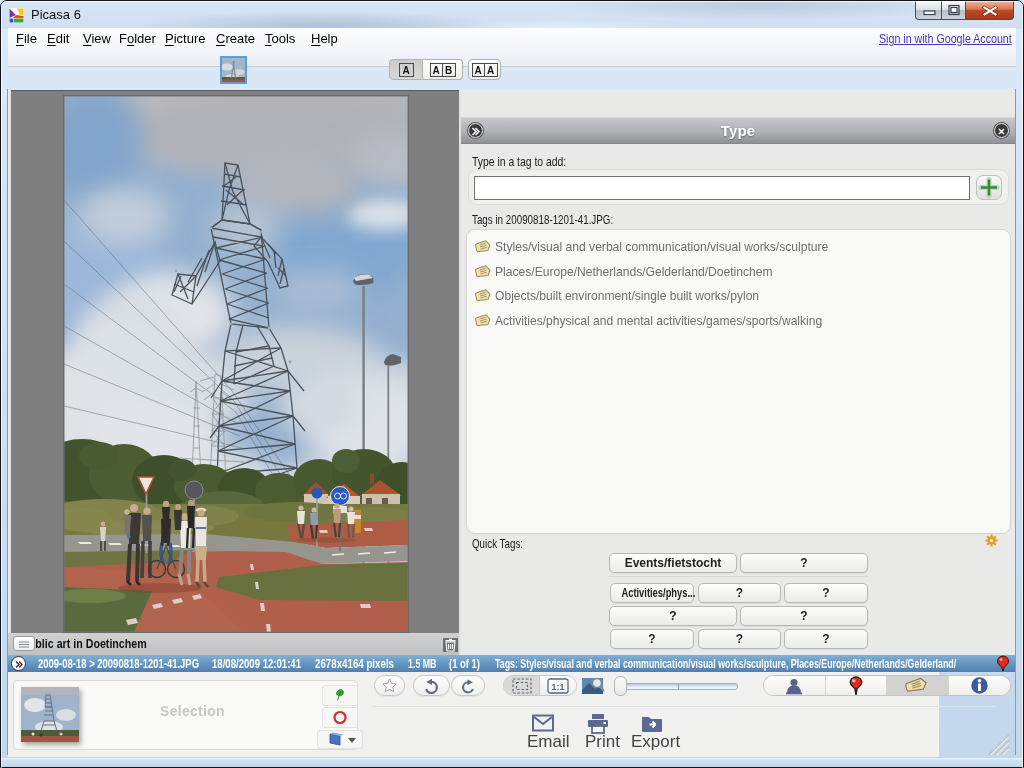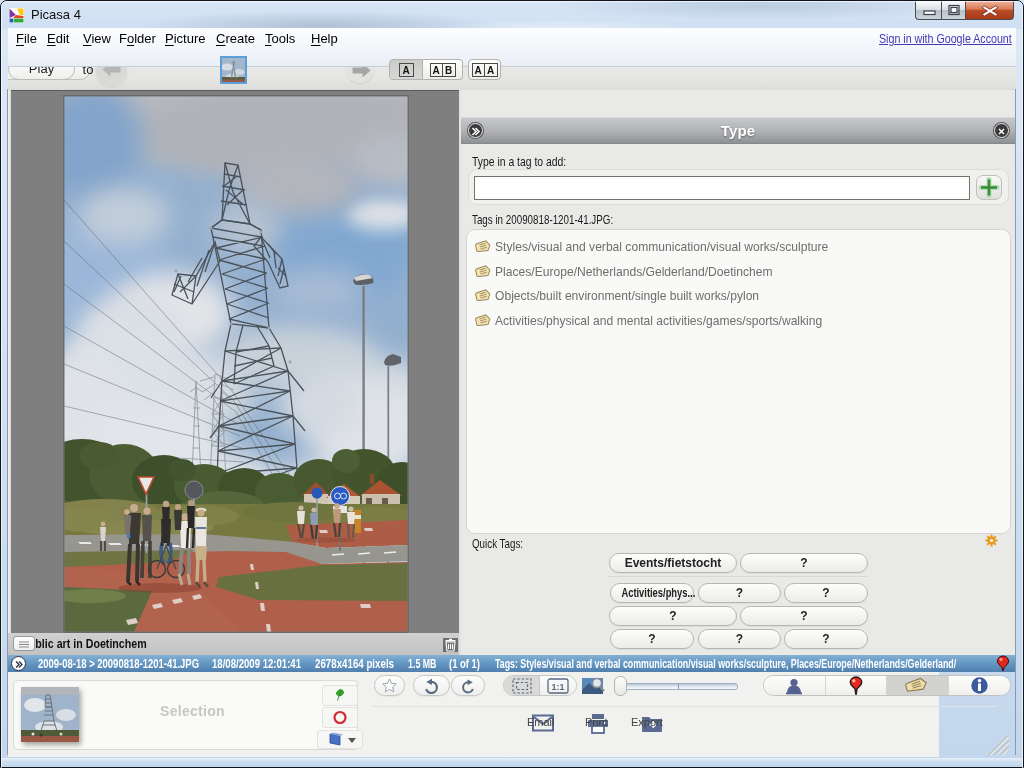--- a/index.html
+++ b/index.html
@@ -88,21 +88,21 @@
   border:1.5px solid #72726a; }
 #plusbtn { position:absolute; left:515px; top:85px; width:26px; height:25px;
   background:linear-gradient(180deg,#f8f8f6,#e0e0de); border:1px solid #bebebc; border-radius:7px; }
 #tagsinlbl { position:absolute; left:11px; top:122px; font-size:13px; color:#1a1a1a; display:inline-block; transform:scaleX(0.754); transform-origin:left center; white-space:nowrap;}
 #taglist { position:absolute; left:5px; top:139px; width:545px; height:305px; background:#f9f9f7;
   border:1px solid #d4d4d2; border-radius:9px; }
 .tagrow { position:absolute; left:28px; font-size:13px; color:#6e6e6e; white-space:nowrap; display:inline-block; transform:scaleX(0.93); transform-origin:left center; }
 .tagico { position:absolute; left:8px; width:16px; height:13px; }
 #quicklbl { position:absolute; left:11px; top:446px; font-size:13px; color:#1a1a1a; display:inline-block; transform:scaleX(0.754); transform-origin:left center; white-space:nowrap;}
 #gear { position:absolute; left:524px; top:444px; width:13px; height:13px; }
-.qbtn { position:absolute; height:20px; border:1px solid #b6b6b4; border-radius:10px;
+.qbtn { position:absolute; height:20px; border:1px solid #b6b6b4; border-radius:5px;
   background:linear-gradient(180deg,#fdfdfb,#ebebe9); font-size:12px; font-weight:bold; color:#222;
   line-height:18px; text-align:center; box-shadow:0 1px 1px rgba(0,0,0,0.06);}
 #qhr { position:absolute; left:147px; top:486px; width:260px; border-top:1px solid #d8d8d6;}
 
 
 #bluebar { position:absolute; left:8px; top:655px; width:1008px; height:17px;
   background:linear-gradient(180deg,#85b0d4 0%,#6699c4 45%,#517fae 100%);
   color:#fff; font-size:12px; font-weight:bold; z-index:2; }
 #bluebar span { position:absolute; top:2px; white-space:nowrap; display:inline-block; transform-origin:left center; font-size:12px;}
 #chevc { position:absolute; left:3px; top:1px; width:15px; height:15px; border-radius:50%;
@@ -133,40 +133,40 @@
 #togglegrp { position:absolute; left:763px; top:675px; width:248px; height:21px; display:flex;
   border:1px solid #c2c2c0; border-radius:13px; overflow:hidden; background:#fff; }
 .tbtn { width:62px; height:100%; border-right:1px solid #d4d4d2; background:linear-gradient(180deg,#fdfdfb,#efefed);
   display:flex; align-items:center; justify-content:center; }
 .tbtn.active { background:#d2d2d0; }
 .tbtn:last-child { border-right:none; }
 #hr2 { position:absolute; left:372px; top:706px; width:625px; border-top:1px solid #e2e2e0; }
 #sharebtn { position:absolute; left:372px; top:716px; width:141px; height:35px;
   background:linear-gradient(180deg,#53a317 0%,#3f8c09 50%,#327c04 100%); border:1px solid #2e6e04; border-radius:2px;
   color:#fff; font-weight:bold; font-size:14px; text-align:center; line-height:34px; }
-.actlbl { position:absolute; top:716px; font-size:11px; color:#444; }
+.actlbl { position:absolute; top:732px; font-size:17px; color:#444; }
 .actico { position:absolute; top:714px; }
 #grip { position:absolute; left:975px; top:735px; width:34px; height:20px; overflow:hidden;}
 #winbottom { position:absolute; left:1px; top:758px; width:1022px; height:10px;
   background:linear-gradient(180deg,#e8f1fa 0%,#cfe0f2 30%,#bdd2ea 100%); z-index:55;}
 </style>
 </head>
 <body>
 <div id="win">
   <div id="titletex"></div>
   <svg id="logo" viewBox="0 0 30 30">
     <rect x="0" y="0" width="30" height="30" fill="#fff"></rect>
     <polygon points="1,1 14,14 1,20" fill="#8033a8"></polygon>
     <polygon points="16,1 29,1 29,14 22,14" fill="#ffc613"></polygon>
     <polygon points="14,14 29,16 29,20 8,20" fill="#e8491f"></polygon>
     <polygon points="1,21 8,21 8,29 1,29" fill="#2a56c6"></polygon>
     <polygon points="9,21 29,21 29,29 9,29" fill="#37a93c"></polygon>
     <polygon points="2,1 15,1 20,13 14,13" fill="#fdfdfd"></polygon>
   </svg>
-  <span id="title-text">Picasa 4</span>
+  <span id="title-text">Picasa 6</span>
   <div id="winbtns">
     <div class="wbtn min">
         <svg width="27" height="19" viewBox="0 0 27 19">
           <rect x="8" y="10" width="11" height="3.5" fill="#fff" stroke="#3a414b" stroke-width="1.2"></rect>
         </svg>
       </div>
     <div class="wbtn max">
         <svg width="24" height="19" viewBox="0 0 24 19">
           <rect x="7" y="4.5" width="10" height="9" fill="none" stroke="#3a414b" stroke-width="1.2"></rect>
           <rect x="9" y="6.5" width="6" height="5" fill="#fff" stroke="#3a414b" stroke-width="1.2"></rect>
@@ -184,35 +184,20 @@
     <span class="mitem" style="left:39px"><u>E</u>dit</span>
     <span class="mitem" style="left:75px"><u>V</u>iew</span>
     <span class="mitem" style="left:111px">F<u>o</u>lder</span>
     <span class="mitem" style="left:157px"><u>P</u>icture</span>
     <span class="mitem" style="left:208px"><u>C</u>reate</span>
     <span class="mitem" style="left:257px"><u>T</u>ools</span>
     <span class="mitem" style="left:303px"><u>H</u>elp</span>
     <span id="signin">Sign in with Google Account</span>
   </div>
 
-  <div id="toolbar">
-    <div id="backpill"></div>
-    <div id="playbtn">Play</div>
-    <span id="tolabel">to</span>
-    <div class="navcirc" id="navL">
-        <svg style="position:absolute;left:7px;top:9px" width="19" height="15" viewBox="0 0 19 15">
-          <path d="M8.5 0.5 L8.5 4.5 L18.5 4.5 L18.5 10.5 L8.5 10.5 L8.5 14.5 L0.5 7.5 Z" fill="#b5b5b3"></path>
-        </svg>
-      </div>
-    <div class="navcirc" id="navR">
-        <svg style="position:absolute;left:6px;top:8px" width="19" height="15" viewBox="0 0 19 15">
-          <path d="M10.5 0.5 L10.5 4.5 L0.5 4.5 L0.5 10.5 L10.5 10.5 L10.5 14.5 L18.5 7.5 Z" fill="#a6a6a4"></path>
-        </svg>
-      </div>
-  </div>
   <div id="thumb1"><svg width="23" height="24" viewBox="0 0 23 24">
         <rect width="23" height="24" fill="#a3b6cc"></rect>
         <ellipse cx="5" cy="9" rx="6" ry="3.5" fill="#d8dde3"></ellipse>
         <ellipse cx="17" cy="14" rx="6" ry="3" fill="#cfd6de"></ellipse>
         <ellipse cx="10" cy="19" rx="7" ry="3" fill="#d4d9df"></ellipse>
         <rect x="0" y="19" width="23" height="3" fill="#55603e"></rect>
         <rect x="0" y="21.5" width="23" height="2.5" fill="#96584a"></rect>
         <path d="M10.6 3 L12.8 3 L12.4 9 L14.5 20 L12.5 20 L11.6 10 L10.2 20 L8.6 20 L10.8 9 Z" fill="#7e8894" opacity="0.85"></path>
       </svg></div>
   <div id="viewbtns">

